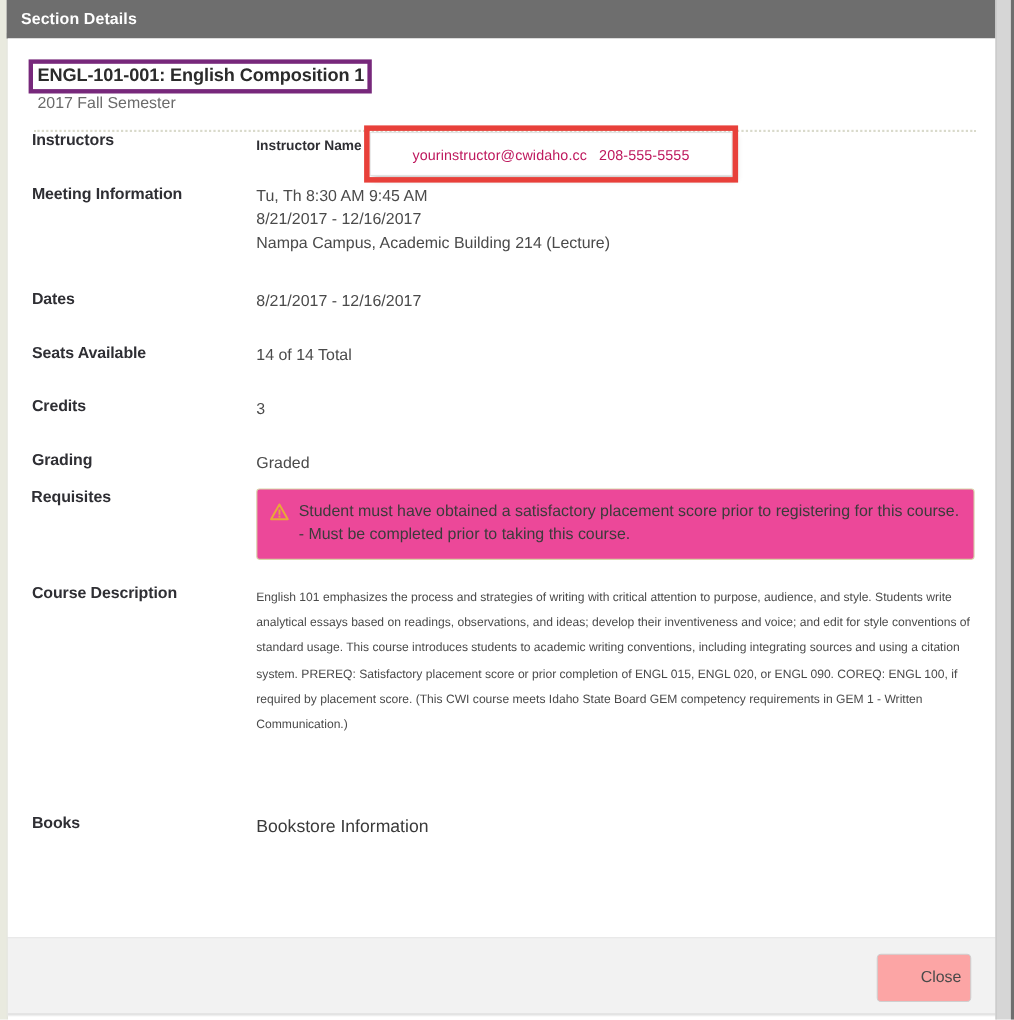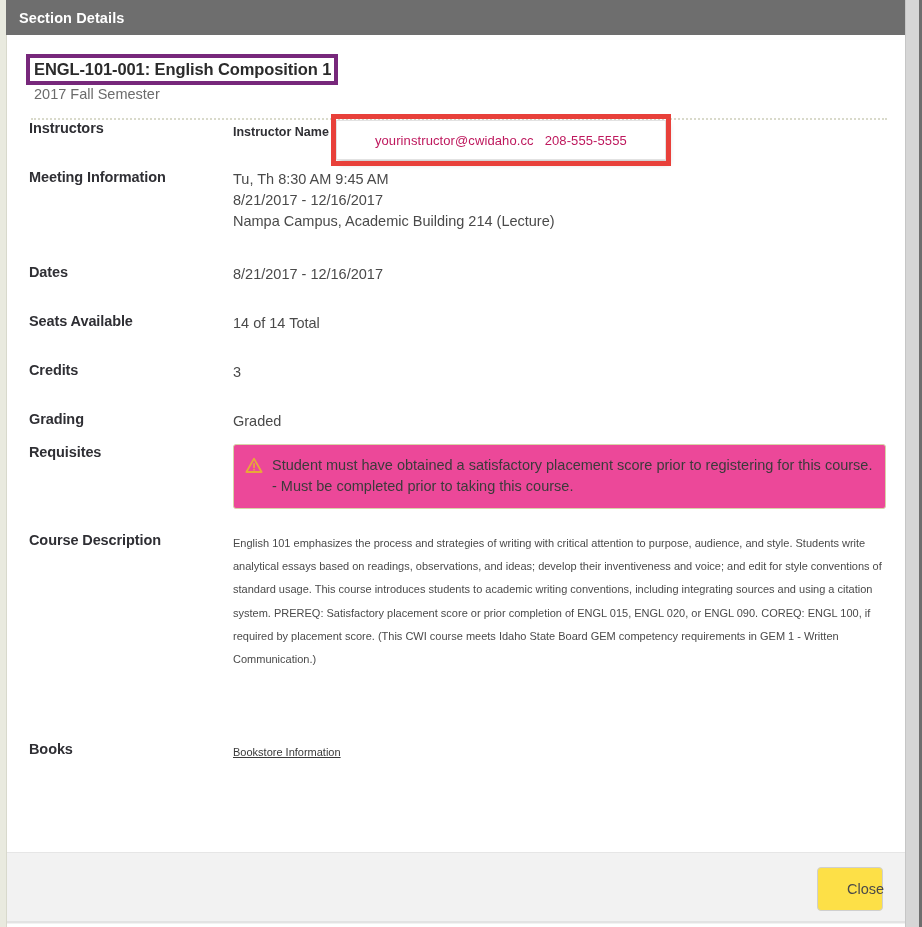--- a/index.html
+++ b/index.html
@@ -102,21 +102,21 @@
     line-height: 21px;
   }
   .row-value .line { display: block; }
 
   .r-instructors { height: 49px; }
   .r-meeting     { height: 95px; }
   .r-dates       { height: 49px; }
   .r-seats       { height: 49px; }
   .r-credits     { height: 49px; }
   .r-grading     { height: 33px; }
-  .r-requisites  { height: 88px; }
+  .r-requisites  { height: 88px; justify-content: center; }
   .r-description { height: 209px; }
   .r-books       { height: 30px; }
 
   
   .instructor-name {
     font-size: 12.5px; font-weight: bold; color: #2f2f34;
     padding-top: 2px; white-space: nowrap; text-align: center;
   }
   .instructor-wrap { display: flex; align-items: flex-start; }
   .contact-card-wrap { position: relative; margin-left: 7px; }
@@ -150,41 +150,41 @@
   .alert-text {
     font-size: 14.5px; color: #3b3b3b; line-height: 21px;
     margin-left: 7px;
   }
 
   
   .desc { font-size: 11px; color: #4a4a4a; line-height: 23.2px; max-width: 660px; }
 
   
   .link {
-    font-size: 11px; color: #3a3a3a;
-    text-decoration: underline; cursor: pointer;
+    font-size: 16px; color: #3a3a3a;
+    cursor: pointer;
   }
 
   
   .footer {
     position: absolute; left: 7px; top: 852px; width: 898px; height: 72px;
     background: #f2f2f2;
     border-top: 1px solid #e6e6e6;
     display: flex; align-items: center; justify-content: flex-end;
     padding-right: 22px;
   }
   .btn {
     font-size: 14.5px;
     border-radius: 4px;
     cursor: pointer;
     display: flex; align-items: center; justify-content: center;
   }
   .btn-close {
-    width: 66px; height: 44px;
-    background: #fde047;
+    width: 86px; height: 44px;
+    background: #fca5a5;
     border: 1px solid #cfcfcf;
     color: #4a4a4a;
     padding-left: 31px;
   }
   .btn-add-wrap { position: relative; margin-left: 16px; }
   .btn-add {
     width: 122px; height: 44px;
     background: #b9d8d4;
     border: 1px solid #7fb3ad;
     color: #3e3e3e;

